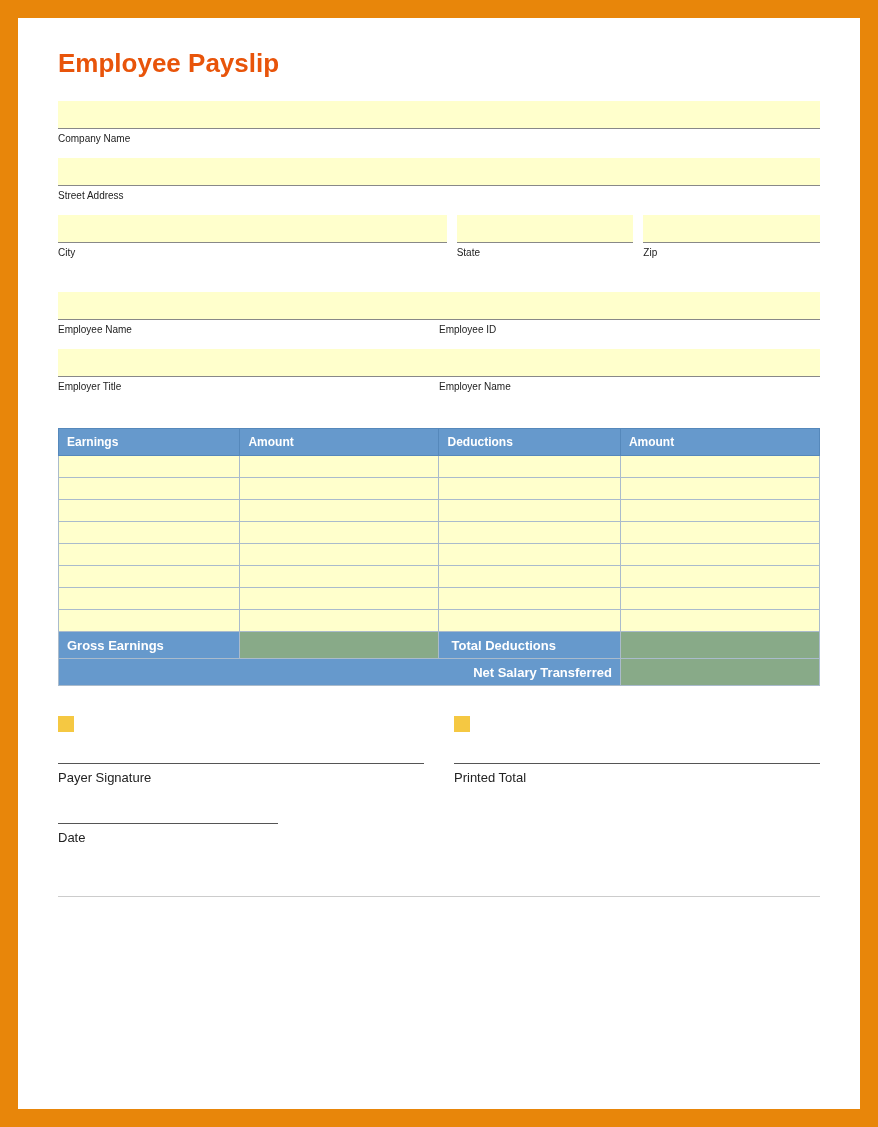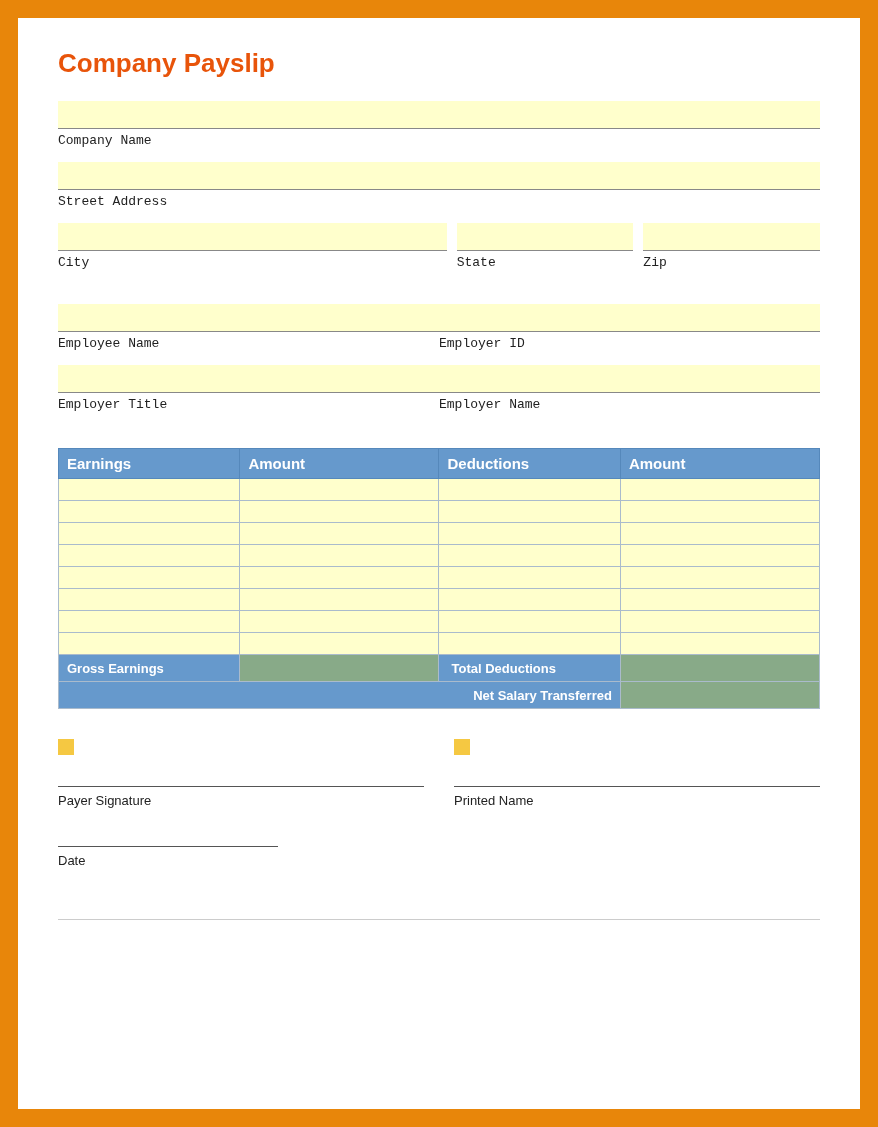--- a/index.html
+++ b/index.html
@@ -34,25 +34,24 @@
       width: 100%;
       background: #ffffcc;
       border: none;
       border-bottom: 1.5px solid #888;
       height: 28px;
       display: block;
       margin-bottom: 4px;
       font-size: 13px;
     }
     .field-label {
-      font-size: 13px;
+      font-size: 10px;
       color: #222;
       margin-bottom: 14px;
       display: block;
-      font-family: Liberation Mono, monospace;
     }
     .full-width-field {
       width: 100%;
     }
     .address-row {
       display: flex;
       gap: 10px;
       margin-bottom: 0;
     }
     .city-col { flex: 2.2; }
@@ -65,21 +64,21 @@
     .col-half { flex: 1; }
     .section-gap { margin-top: 20px; }
     .table-section {
       margin-top: 22px;
       width: 100%;
       border-collapse: collapse;
     }
     .table-section th {
       background: #6699cc;
       color: #fff;
-      font-size: 15px;
+      font-size: 12px;
       font-weight: bold;
       padding: 6px 8px;
       border: 1px solid #5588bb;
       text-align: left;
     }
     .table-section td {
       border: 1px solid #aabbcc;
       padding: 0;
       height: 22px;
     }
@@ -155,21 +154,21 @@
       border-top: 1px solid #ccc;
       margin-top: 50px;
     }
   </style>
 </head>
 <body>
 
 <div class="outer-border">
   <div class="inner-page">
 
-    <div class="page-title">Company Payslip</div>
+    <div class="page-title">Employee Payslip</div>
 
     <div>
       <input class="field-input full-width-field" type="text" value="" style="">
       <span class="field-label">Company Name</span>
     </div>
 
     <div>
       <input class="field-input full-width-field" type="text" value="" style="">
       <span class="field-label">Street Address</span>
     </div>
@@ -191,21 +190,21 @@
 
     <div class="section-gap"></div>
 
     <div class="two-col-row">
       <div class="col-half">
         <input class="field-input" type="text" value="" style="">
         <span class="field-label">Employee Name</span>
       </div>
       <div class="col-half">
         <input class="field-input" type="text" value="" style="">
-        <span class="field-label">Employer ID</span>
+        <span class="field-label">Employee ID</span>
       </div>
     </div>
 
     <div class="two-col-row">
       <div class="col-half">
         <input class="field-input" type="text" value="" style="">
         <span class="field-label">Employer Title</span>
       </div>
       <div class="col-half">
         <input class="field-input" type="text" value="" style="">
@@ -291,20 +290,20 @@
         <input class="sig-line" type="text" style="">
         <span class="sig-label">Payer Signature</span>
         <div class="date-block">
           <input class="date-line" type="text" style="">
           <span class="sig-label">Date</span>
         </div>
       </div>
       <div class="sig-block">
         <span class="sig-marker"></span>
         <input class="sig-line" type="text" style="">
-        <span class="sig-label">Printed Name</span>
+        <span class="sig-label">Printed Total</span>
       </div>
     </div>
 
     <hr class="bottom-divider">
 
   </div>
 </div>
 
 </body></html>

